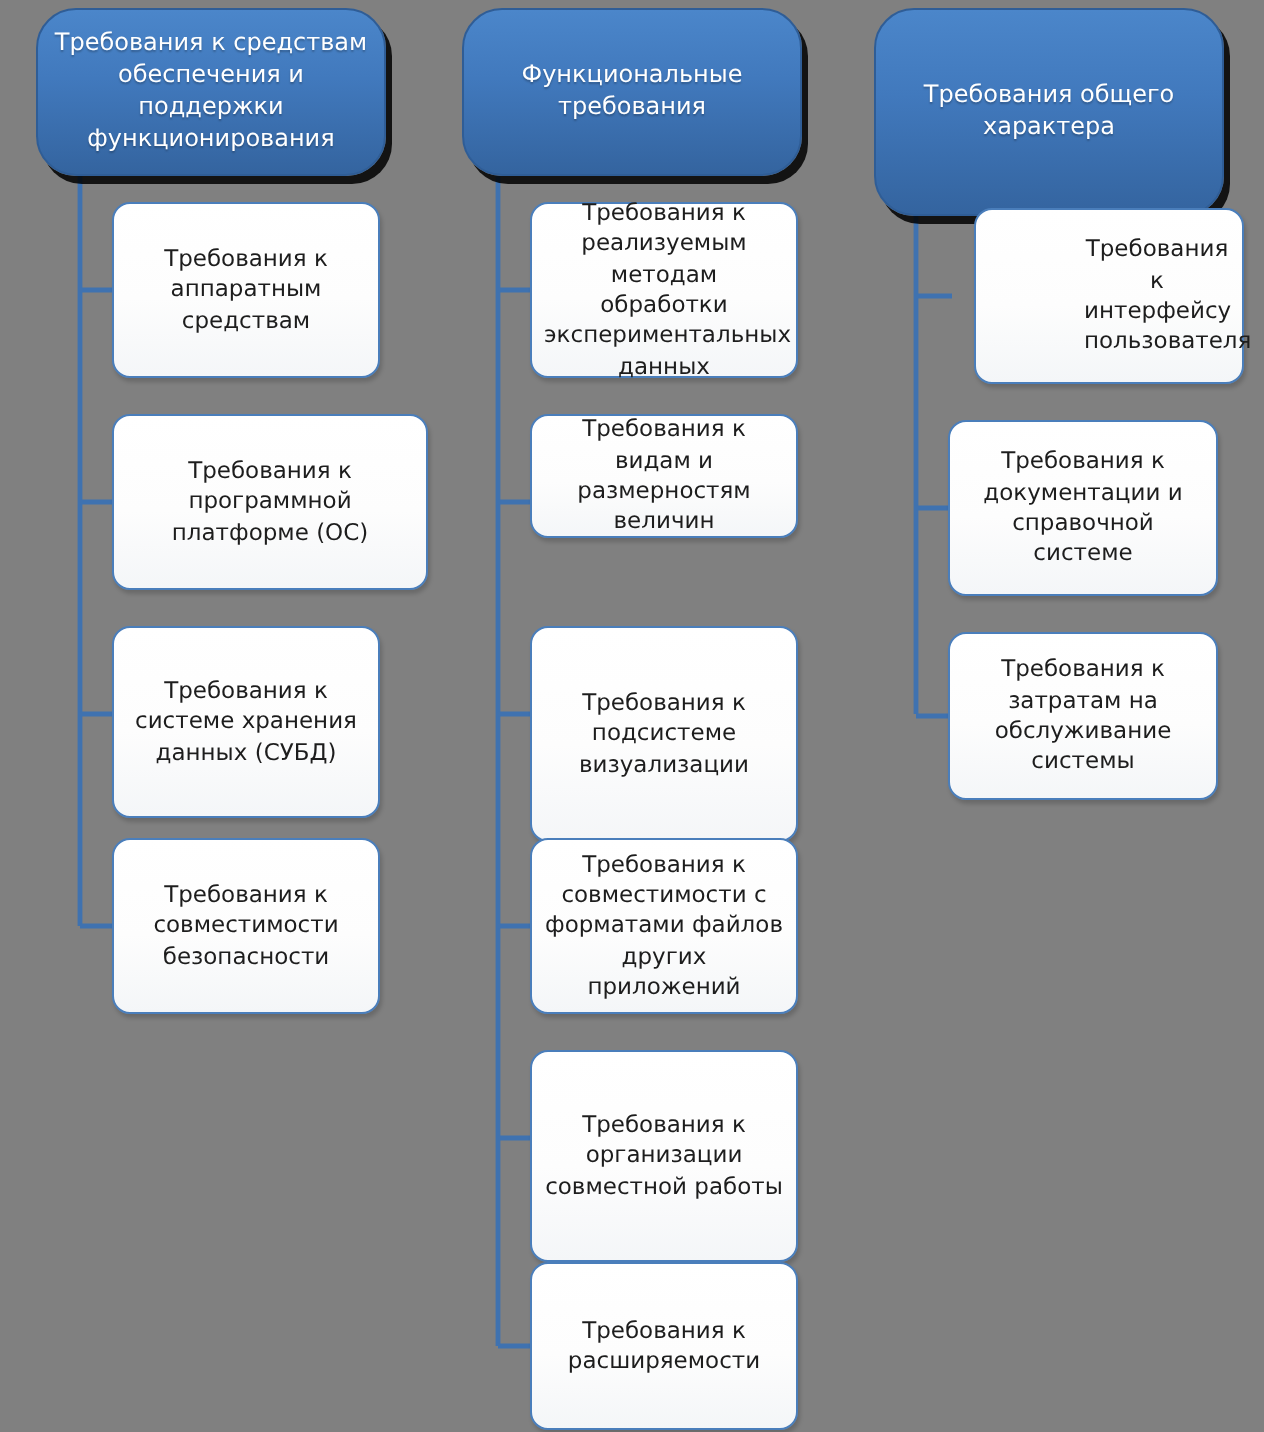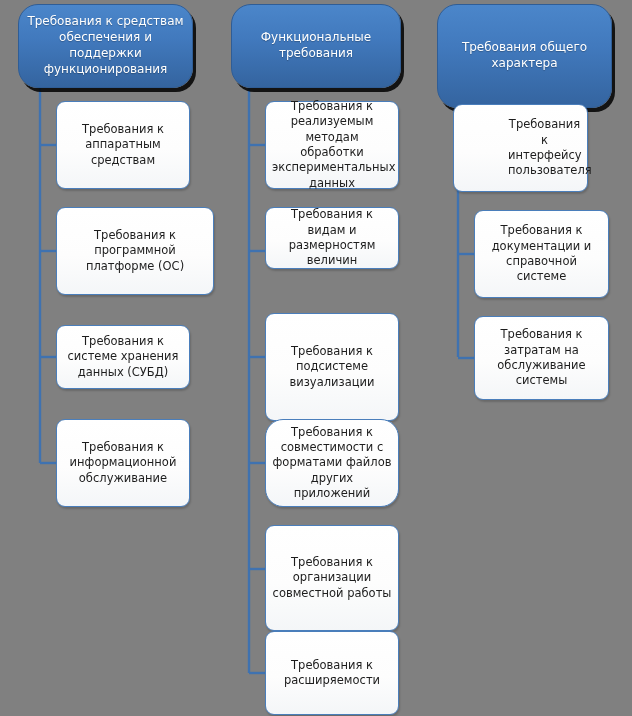--- a/index.html
+++ b/index.html
@@ -99,51 +99,51 @@
   <div id="nodes">
       <div class="node header" style="left: 18px; top: 4px; width: 175px; height: 84px;">
         <span class="label">Требования к средствам обеспечения  и поддержки функционирования</span>
       </div>
       <div class="node child" style="left: 56px; top: 101px; width: 134px; height: 88px;">
         <span class="label">Требования к аппаратным средствам</span>
       </div>
       <div class="node child" style="left: 56px; top: 207px; width: 158px; height: 88px;">
         <span class="label">Требования к программной платформе (ОС)</span>
       </div>
-      <div class="node child" style="left: 56px; top: 313px; width: 134px; height: 64px; margin-top: 12px;">
+      <div class="node child" style="left: 56px; top: 313px; width: 134px; height: 96px;">
         <span class="label">Требования к системе хранения данных (СУБД)</span>
       </div>
       <div class="node child" style="left: 56px; top: 419px; width: 134px; height: 88px;">
-        <span class="label">Требования к информационной обслуживание</span>
+        <span class="label">Требования к совместимости безопасности</span>
       </div>
       <div class="node header" style="left: 231px; top: 4px; width: 170px; height: 84px;">
         <span class="label">Функциональные требования</span>
       </div>
       <div class="node child" style="left: 265px; top: 101px; width: 134px; height: 88px;">
         <span class="label">Требования к реализуемым методам обработки экспериментальных данных</span>
       </div>
       <div class="node child" style="left: 265px; top: 207px; width: 134px; height: 62px;">
         <span class="label">Требования к видам и размерностям величин</span>
       </div>
       <div class="node child" style="left: 265px; top: 313px; width: 134px; height: 108px;">
         <span class="label">Требования к подсистеме визуализации</span>
       </div>
-      <div class="node child" style="left: 265px; top: 419px; width: 134px; height: 88px; border-radius: 18px;">
+      <div class="node child" style="left: 265px; top: 419px; width: 134px; height: 88px;">
         <span class="label">Требования к совместимости с форматами файлов других приложений</span>
       </div>
       <div class="node child" style="left: 265px; top: 525px; width: 134px; height: 106px;">
         <span class="label">Требования к организации совместной работы</span>
       </div>
       <div class="node child" style="left: 265px; top: 631px; width: 134px; height: 84px;">
         <span class="label">Требования к расширяемости</span>
       </div>
       <div class="node header" style="left: 437px; top: 4px; width: 175px; height: 104px;">
         <span class="label">Требования общего характера</span>
       </div>
-      <div class="node child" style="left: 453px; top: 104px; width: 135px; height: 88px; padding-left: 48px;">
+      <div class="node child" style="left: 487px; top: 104px; width: 135px; height: 88px; padding-left: 48px;">
         <span class="label">Требования к интерфейсу пользователя</span>
       </div>
       <div class="node child" style="left: 474px; top: 210px; width: 135px; height: 88px;">
         <span class="label">Требования к документации и справочной системе</span>
       </div>
       <div class="node child" style="left: 474px; top: 316px; width: 135px; height: 84px;">
         <span class="label">Требования к затратам на обслуживание системы</span>
       </div>
     </div>
 </div>

